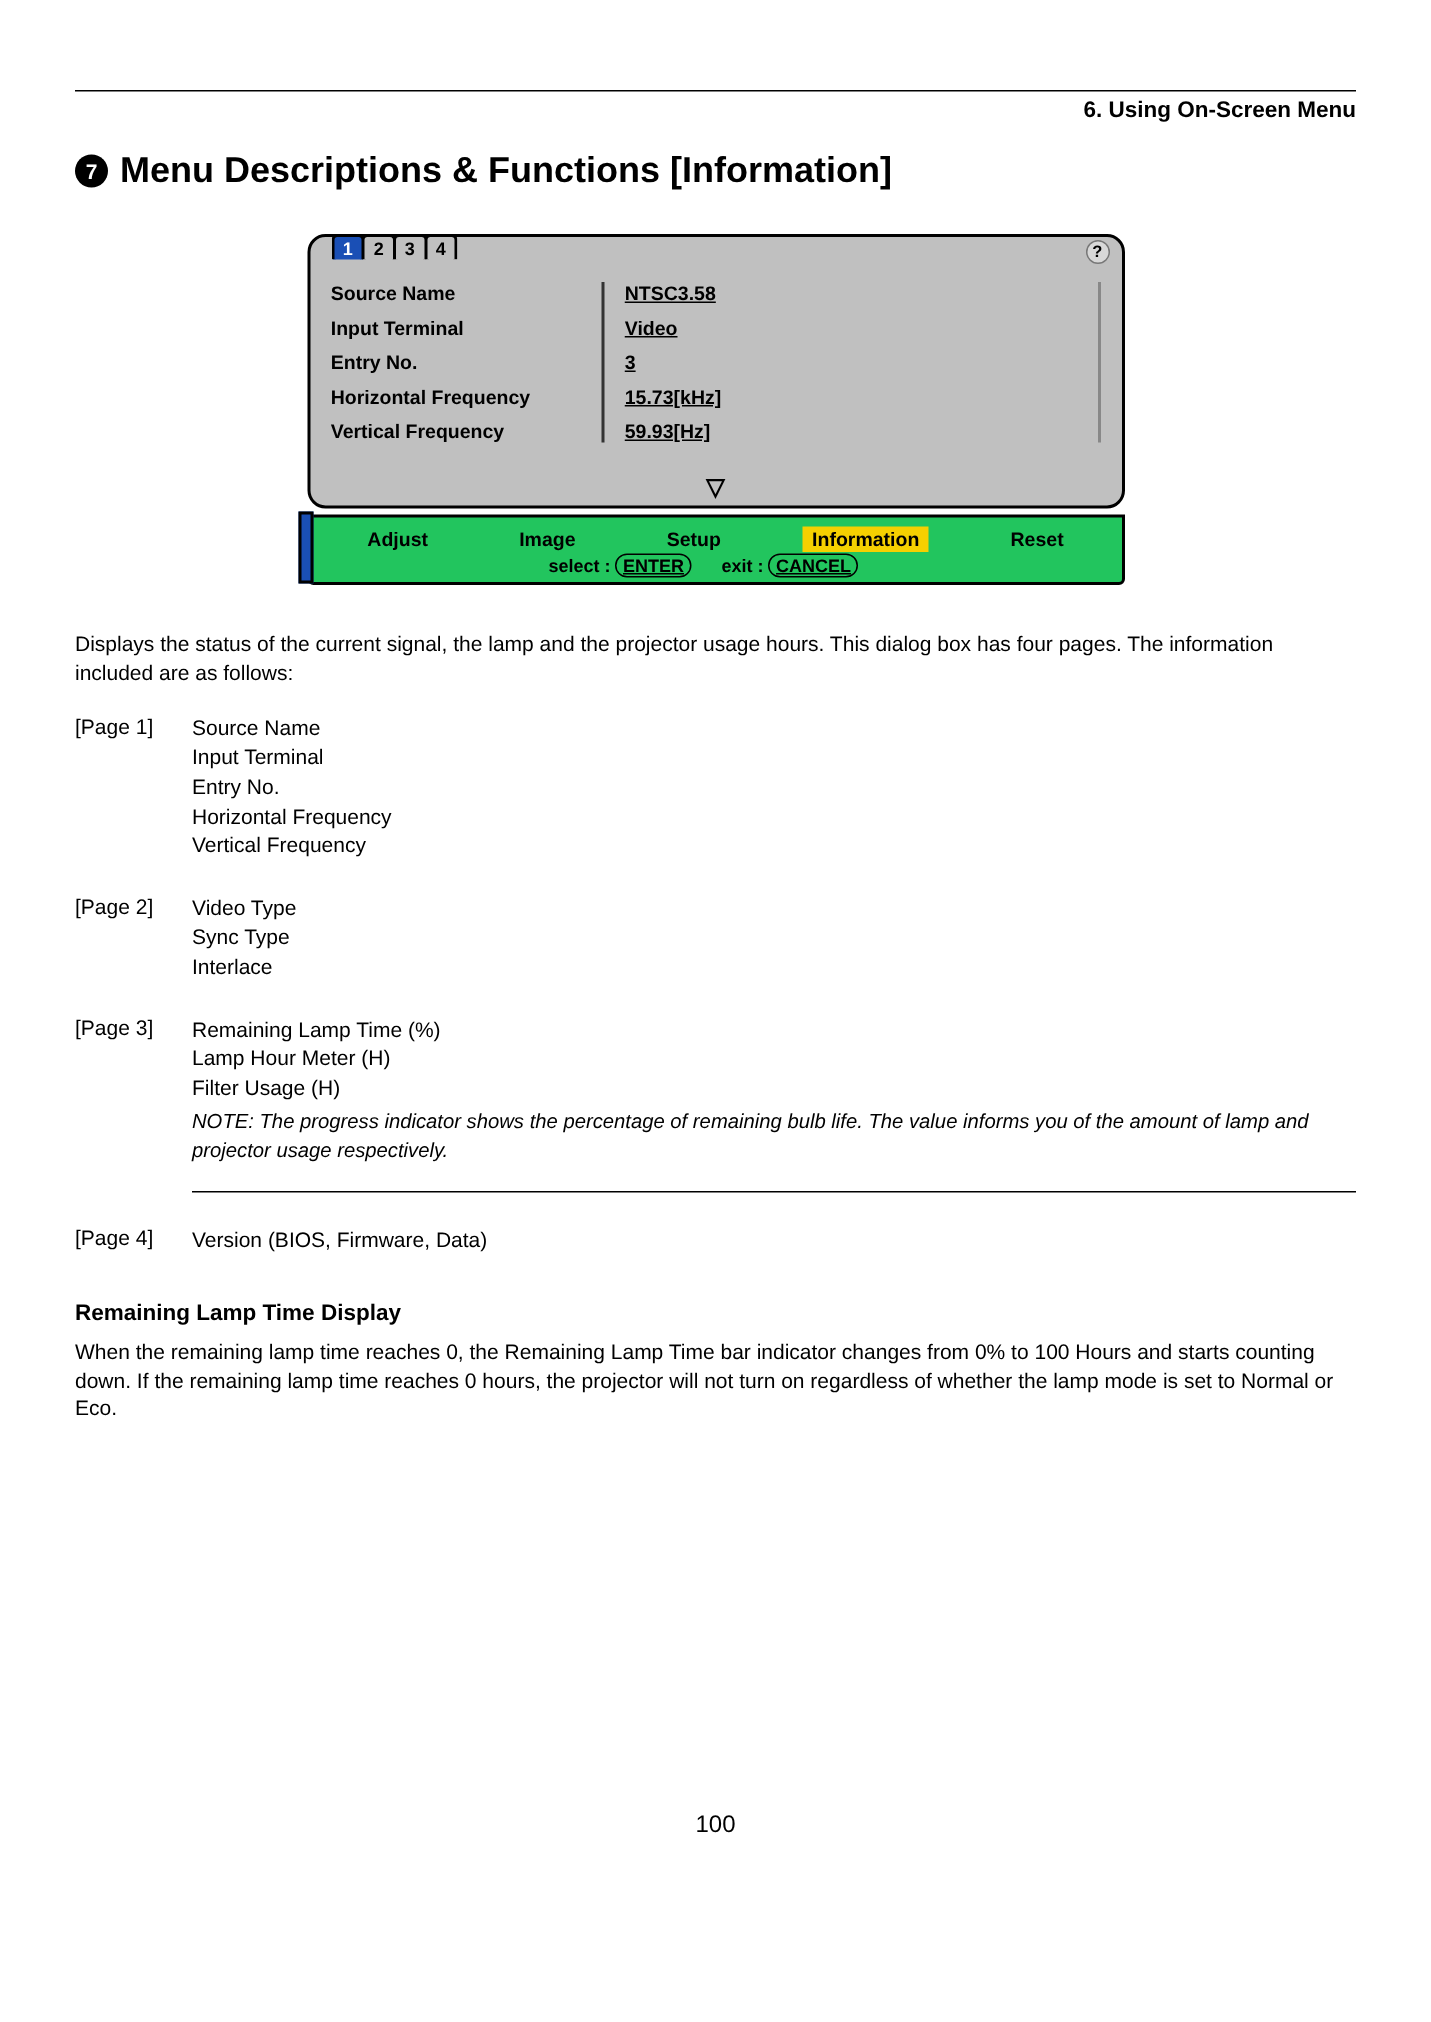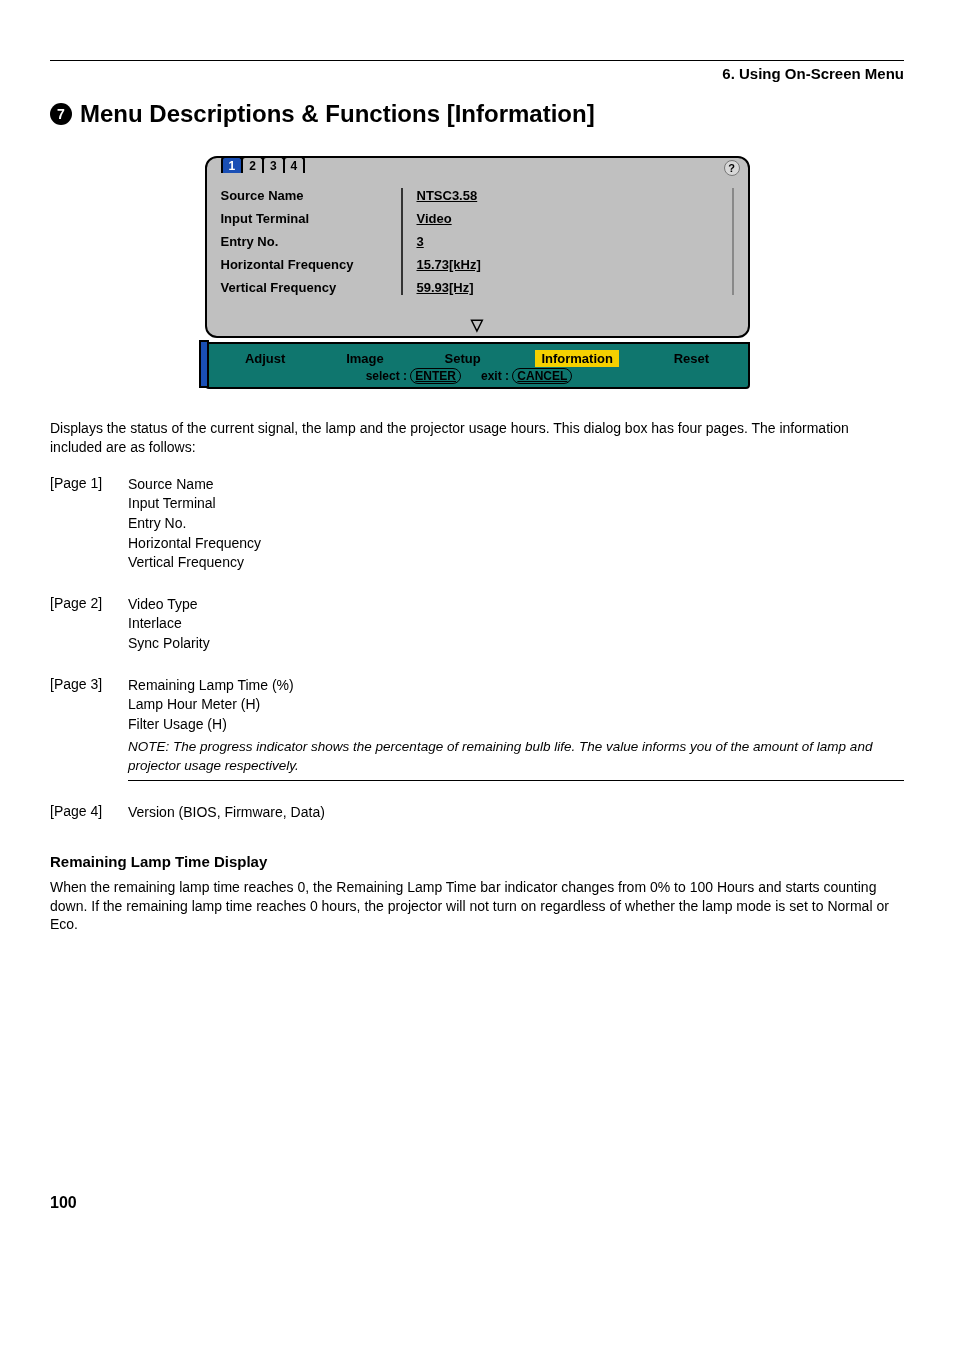--- a/index.html
+++ b/index.html
@@ -115,21 +115,21 @@
     text-decoration: underline;
   }
   .osd-arrow {
     text-align: center;
     font-size: 16px;
     padding: 6px 0 2px 0;
     letter-spacing: 0;
   }
   .osd-bottom {
     border: 2px solid #000;
-    background: #0f766e;
+    background: #22c55e;
     border-radius: 0 0 4px 4px;
     margin-top: 4px;
     position: relative;
   }
   .osd-blue-tab {
     position: absolute;
     left: -8px;
     top: -4px;
     width: 10px;
     height: 48px;
@@ -177,32 +177,33 @@
     width: 70px;
     flex-shrink: 0;
   }
   .page-items {
     flex: 1;
   }
   .page-items div { line-height: 1.4; }
   .note-line {
     font-style: italic;
     border-bottom: 1px solid #000;
-    padding-bottom: 4px;
+    padding-bottom: 17px;
     margin-top: 4px;
     font-size: 13.5px;
     line-height: 1.35;
   }
   .subhead {
     font-weight: bold;
     margin: 30px 0 8px 0;
     font-size: 15px;
   }
   .page-num {
-    font-weight: bold;
+    text-align: center;
+    font-weight: normal;
     font-size: 16px;
     margin-top: 260px;
   }
 </style>
 </head>
 <body>
 
 <div class="top-rule"></div>
 <div class="chapter-line">6. Using On-Screen Menu</div>
 
@@ -272,22 +273,22 @@
         <div>Input Terminal</div>
         <div>Entry No.</div>
         <div>Horizontal Frequency</div>
         <div>Vertical Frequency</div>
       </div>
     </div>
     <div class="page-block">
       <div class="page-label">[Page 2]</div>
       <div class="page-items">
         <div>Video Type</div>
+        <div>Sync Type</div>
         <div>Interlace</div>
-        <div>Sync Polarity</div>
       </div>
     </div>
     <div class="page-block">
       <div class="page-label">[Page 3]</div>
       <div class="page-items">
         <div>Remaining Lamp Time (%)</div>
         <div>Lamp Hour Meter (H)</div>
         <div>Filter Usage (H)</div>
         <div class="note-line">NOTE: The progress indicator shows the percentage of remaining bulb life. The value informs you of the amount of lamp and projector usage respectively.</div>
       </div>

